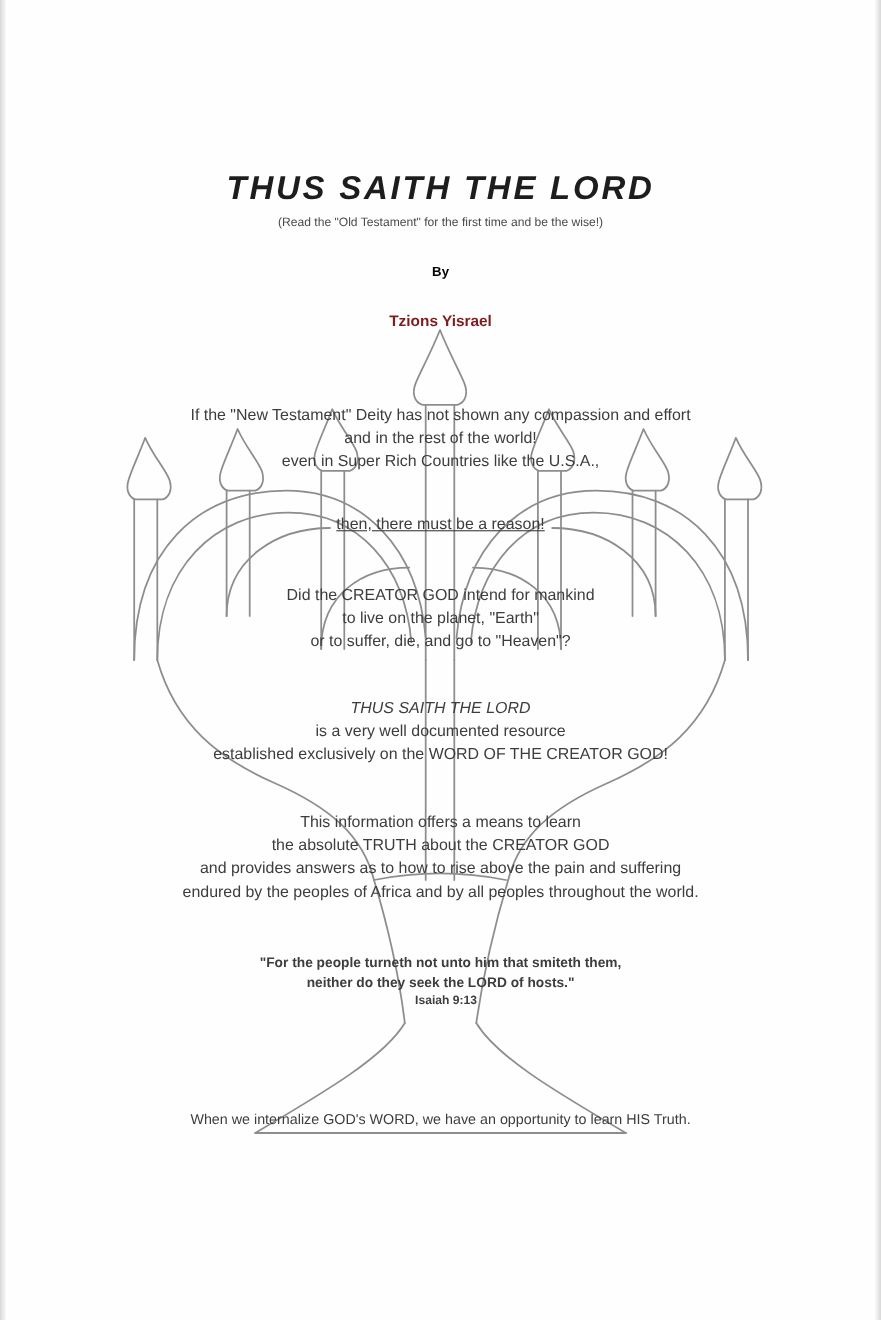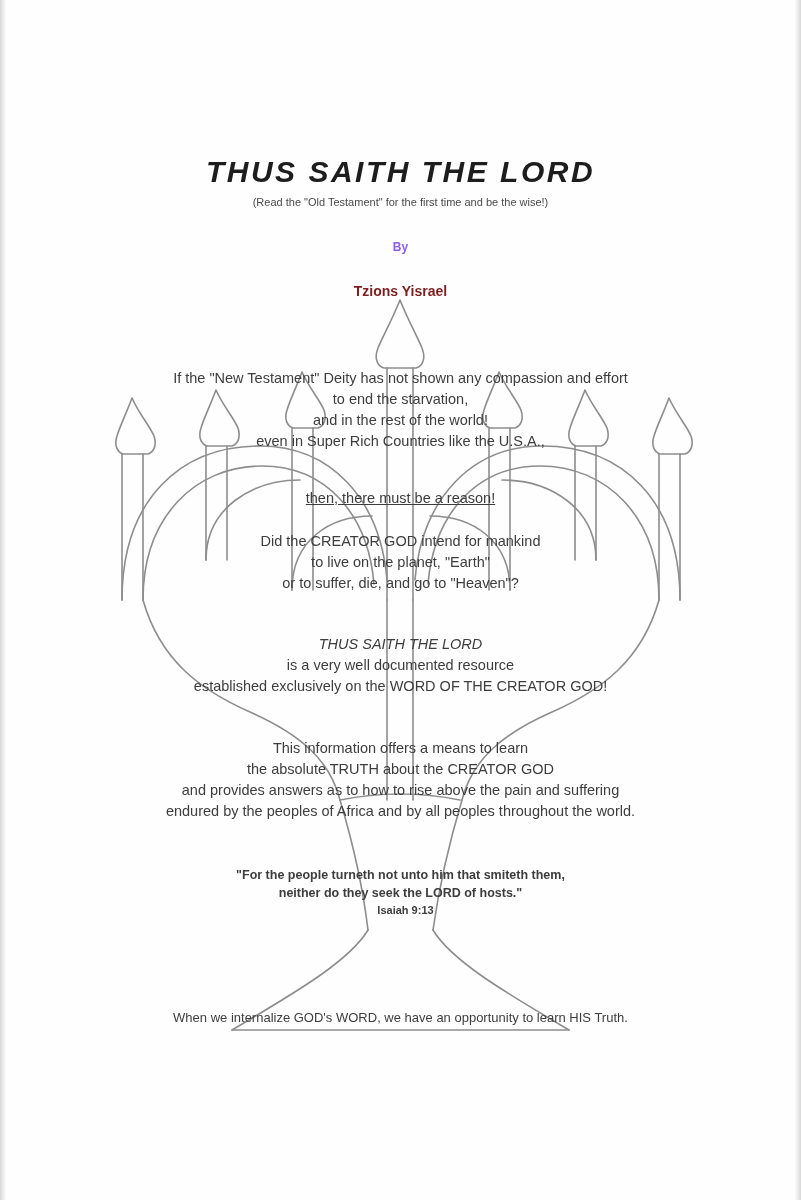--- a/index.html
+++ b/index.html
@@ -80,21 +80,21 @@
     color: #4a4a4a;
   }
 
   .by {
     position: absolute;
     left: 0;
     width: 801px;
     top: 240px;
     font-size: 12px;
     font-weight: bold;
-    color: #8b5cf6;
+    color: #000000;
   }
 
   .author {
     position: absolute;
     left: 0;
     width: 801px;
     top: 283px;
     font-size: 14px;
     font-weight: bold;
     color: #7f1d1d;
@@ -188,21 +188,20 @@
 
   <div id="text-layer">
 
     <div class="title">THUS  SAITH  THE  LORD</div>
     <div class="subtitle">(Read the "Old Testament" for the first time and be the wise!)</div>
     <div class="by">By</div>
     <div class="author">Tzions Yisrael</div>
 
     <div class="block" id="block-compassion">
       <span class="line">If the "New Testament" Deity has not shown any compassion and effort</span>
-      <span class="line">to end the starvation,</span>
       <span class="line">and in the rest of the world!</span>
       <span class="line">even in Super Rich Countries like the U.S.A.,</span>
       <span class="line underline">then, there must be a reason!</span>
     </div>
 
     <div class="block" id="block-creator">
       <span class="line">Did the CREATOR GOD intend for mankind</span>
       <span class="line">to live on the planet, "Earth"</span>
       <span class="line">or to suffer, die, and go to "Heaven"?</span>
     </div>

